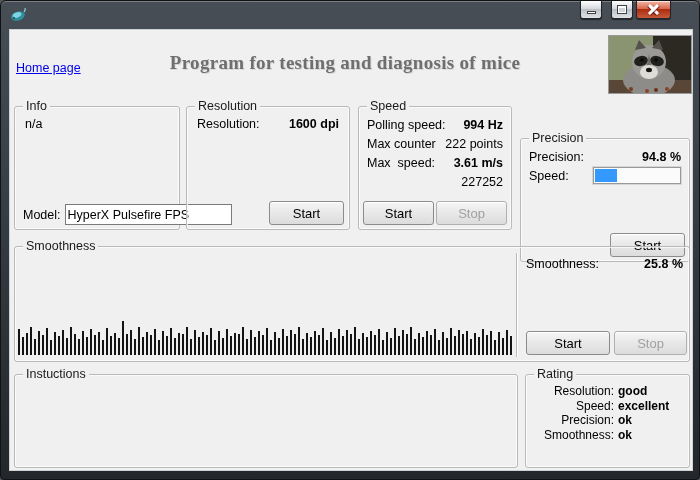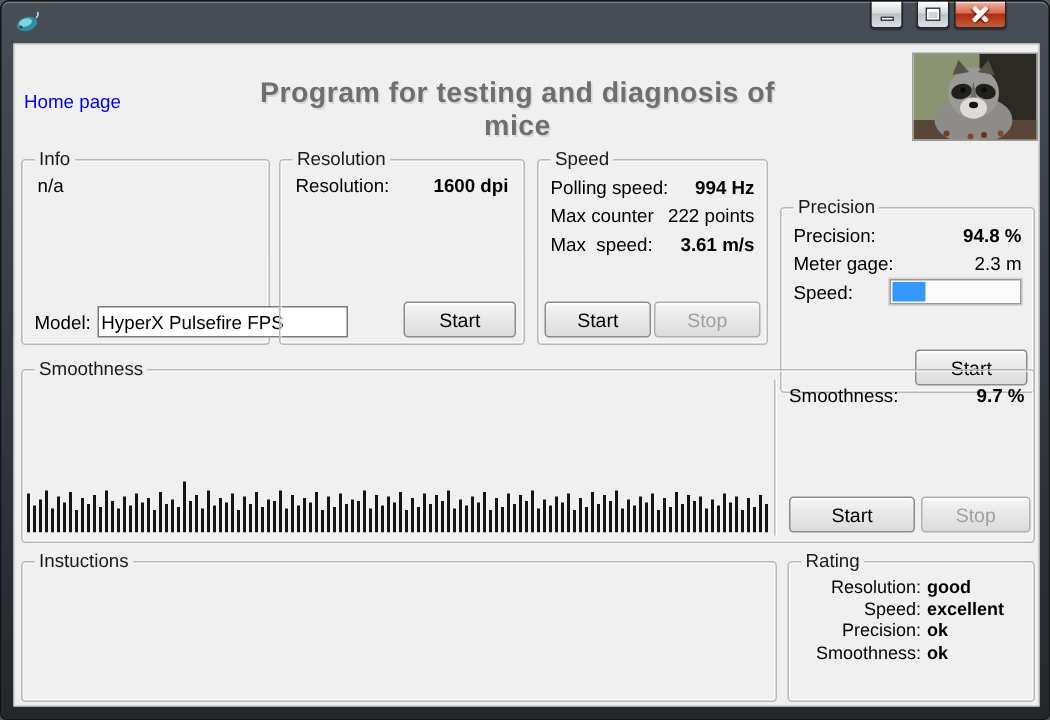--- a/index.html
+++ b/index.html
@@ -27,23 +27,23 @@
   .glyph-max::after { content:""; position:absolute; left:1px; right:1px; top:2px; bottom:1px; background:#cfd3d8; }
   .glyph-x { position:relative; width:11px; height:11px; }
   .glyph-x::before,.glyph-x::after { content:""; position:absolute; left:-1px; top:4px; width:13px; height:3px;
     background:#fff; border-radius:1px; box-shadow:0 1px 1px rgba(90,10,0,.8); }
   .glyph-x::before { transform:rotate(45deg); }
   .glyph-x::after { transform:rotate(-45deg); }
   
   .client { position:absolute; left:8px; top:28px; width:684px; height:442px;
     background:#f0f0f0; border:1px solid #cfd2d5; }
   .home-link { position:absolute; left:6px; top:31px; color:#0000ee; font-size:12.5px;
-    cursor:pointer; }
+    text-decoration:underline; cursor:pointer; }
   .gothic-title { position:absolute; left:140px; top:22px; width:390px; text-align:center;
-    font-family:Liberation Sans, sans-serif; font-weight:bold; font-size:19px; color:#6f6f6f;
+    font-family:Liberation Serif, serif; font-weight:bold; font-size:19px; color:#6f6f6f;
     letter-spacing:.3px; text-shadow:1px 1px 0 #d8d8d8; }
   .raccoon { position:absolute; left:598px; top:5px; width:84px; height:59px; border:1px solid #9a9a9a; }
   
   .group { position:absolute; border:1px solid #b9b9b9; border-radius:3px;
     box-shadow:inset 0 0 0 1px rgba(255,255,255,.7); }
   .glabel { position:absolute; top:-8px; left:8px; background:#f0f0f0; padding:0 3px;
     font-size:12.5px; color:#1a1a1a; line-height:15px; }
   .row { display:flex; justify-content:space-between; align-items:center; font-size:12.5px; color:#000; }
   .rowlabel { white-space:pre; }
   .rowval { font-weight:bold; }
@@ -181,35 +181,34 @@
         <span class="rowval">994 Hz</span>
       </div>
       <div class="row">
         <span class="rowlabel">Max counter</span>
         <span class="rowval normal">222 points</span>
       </div>
       <div class="row">
         <span class="rowlabel">Max  speed:</span>
         <span class="rowval">3.61 m/s</span>
       </div>
+      <div class="row counter-row">
+        <span class="rowval normal">227252</span>
+      </div>
       <div class="btn btn-speed-start">Start</div>
       <div class="btn disabled btn-speed-stop">Stop</div>
     </div>
 
     <div class="group g-prec">
       <span class="glabel">Precision</span>
       <div class="row first">
         <span class="rowlabel">Precision:</span>
         <span class="rowval">94.8 %</span>
       </div>
       <div class="row">
-        <span class="rowlabel">Meter gage:</span>
-        <span class="rowval normal">2.3 m</span>
-      </div>
-      <div class="row">
         <span class="rowlabel">Speed:</span>
         <span class="progress">
           <span class="progress-fill" style="width: 26%; background: rgb(51, 153, 255);"></span>
         </span>
       </div>
       <div class="btn btn-prec-start">Start</div>
     </div>
 
     <div class="group g-smooth">
       <span class="glabel">Smoothness</span>
@@ -335,21 +334,21 @@
           <div class="sbar" style="height: 24px;"></div>
           <div class="sbar" style="height: 15px;"></div>
           <div class="sbar" style="height: 23px;"></div>
           <div class="sbar" style="height: 17px;"></div>
           <div class="sbar" style="height: 25px;"></div>
           <div class="sbar" style="height: 19px;"></div>
         </div>
       <div class="smooth-divider"></div>
       <div class="row smooth-head">
         <span class="rowlabel">Smoothness:</span>
-        <span class="rowval">9.7 %</span>
+        <span class="rowval">25.8 %</span>
       </div>
       <div class="btn btn-smooth-start">Start</div>
       <div class="btn disabled btn-smooth-stop">Stop</div>
     </div>
 
     <div class="group g-instr">
       <span class="glabel">Instuctions</span>
     </div>
 
     <div class="group g-rating">

